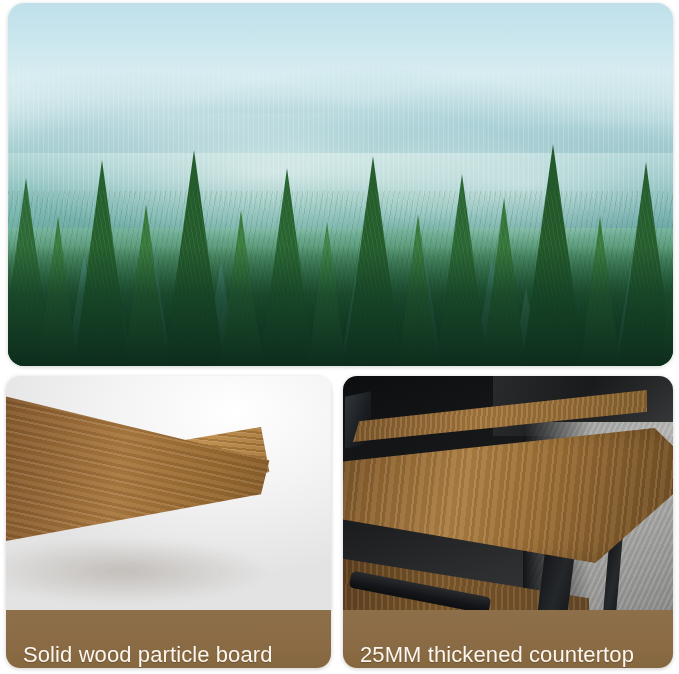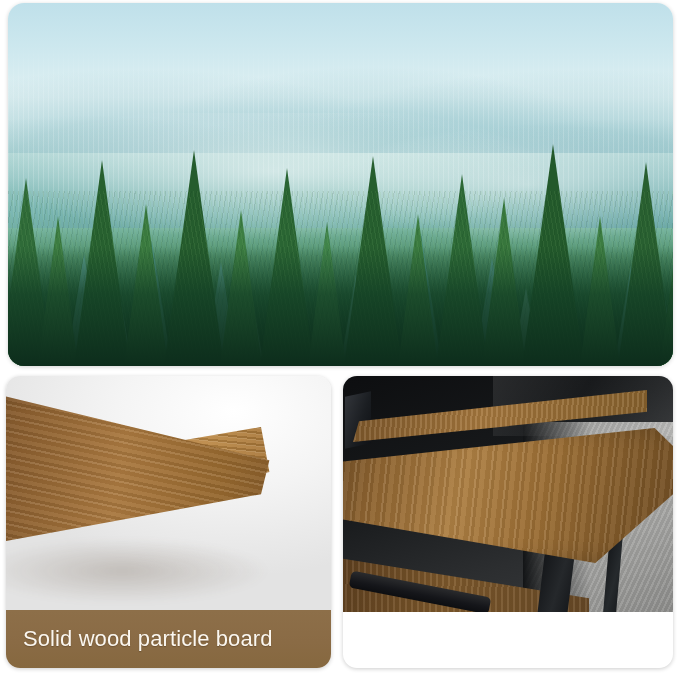--- a/index.html
+++ b/index.html
@@ -133,21 +133,21 @@
   #panel-right { left: 343px; width: 330px; }
 
   .panel-photo { position: absolute; left: 0; top: 0; right: 0; height: 236px; overflow: hidden; }
 
   .caption-bar {
     position: absolute;
     left: 0; right: 0; bottom: 0;
     height: 58px;
     background: linear-gradient(to bottom, #8d6f49 0%, #8a6b45 55%, #86683f 100%);
     display: flex;
-    align-items: center;
+    align-items: flex-end;
   }
   .caption-text {
     color: #fbf7f0;
     font-size: 22px;
     font-weight: normal;
     padding-left: 17px;
     letter-spacing: .1px;
     text-shadow: 0 1px 1px rgba(60,40,20,.35);
     white-space: nowrap;
   }
@@ -356,13 +356,16 @@
     <div class="desk-mon-gloss"></div>
     <div class="desk-bracket"></div>
     <div class="desk-riser"></div>
     <div class="desk-front"></div>
     <div class="desk-rail"></div>
     <div class="desk-leg-a"></div>
     <div class="desk-leg-b"></div>
     <div class="desk-wheel"></div>
     <div class="desk-top"></div>
   </div>
+  <div class="caption-bar">
+    <span class="caption-text">25MM thickened countertop</span>
+  </div>
 </div>
 
 </body></html>

